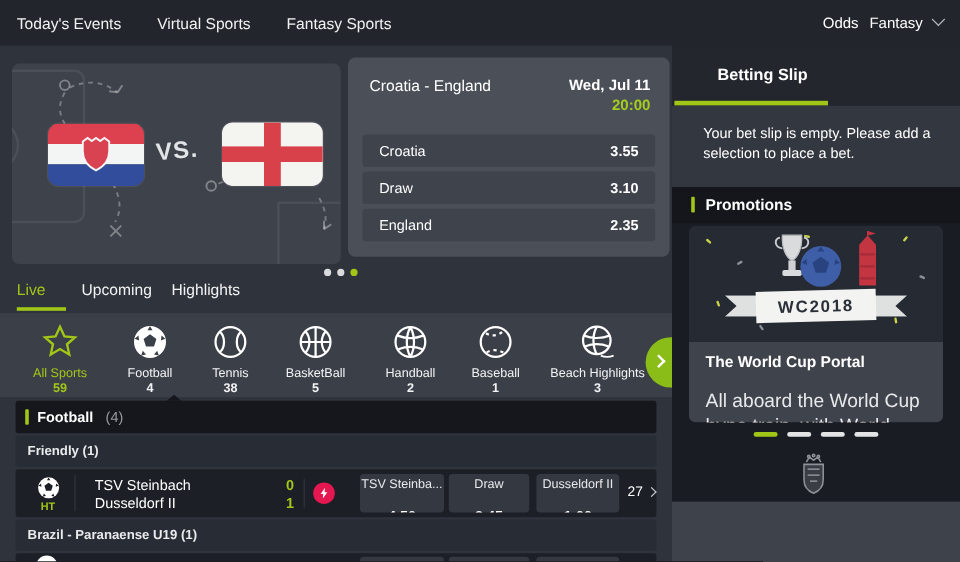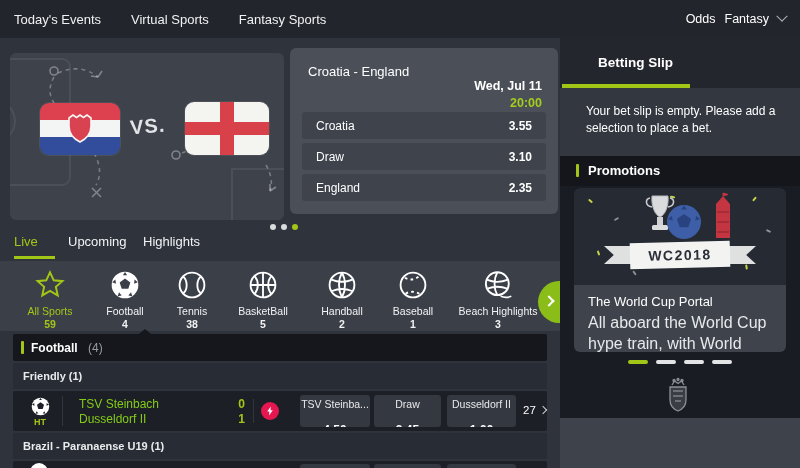--- a/index.html
+++ b/index.html
@@ -30,21 +30,21 @@
   .flag-eng .ch { position:absolute; left:0; top:20px; width:84px; height:13px; background:#d8414a; }
   .vs { position:absolute; left:120px; top:62px; font-size:20px; font-weight:bold; color:rgba(240,243,244,0.92); letter-spacing:1px; transform:rotate(-5deg); }
 
   
   .dots { position:absolute; left:270px; top:186px; display:flex; gap:5px; }
   .dot { width:6px; height:6px; border-radius:50%; background:#d9dbdd; cursor:pointer; }
   .dot.active { background:#a2c617; }
 
   
   .match-card { position:absolute; left:290px; top:10px; width:268px; height:166px; background:#4a4f58; border-radius:6px; }
-  .mc-head { position:absolute; left:18px; right:16px; top:16px; display:flex; justify-content:space-between;flex-direction:column; }
+  .mc-head { position:absolute; left:18px; right:16px; top:16px; display:flex; justify-content:space-between; }
   .mc-title { font-size:13px; color:#fff; }
   .mc-when { text-align:right; }
   .mc-date { display:block; font-size:12.5px; font-weight:bold; color:#fff; }
   .mc-time { display:block; font-size:12.5px; font-weight:bold; color:#a6cc1e; margin-top:3px; }
   .mc-rows { position:absolute; left:12px; right:12px; top:64px; }
   .mc-row { height:27px; margin-bottom:4px; background:#3e434c; border-radius:3px; display:flex; align-items:center; justify-content:space-between; padding:0 14px; cursor:pointer; }
   .mc-row span { font-size:12px; color:#fff; }
   .mc-row .mc-odds { font-weight:bold; }
 
   
@@ -68,21 +68,21 @@
   .gbar { position:absolute; width:3px; background:#a2c617; border-radius:1px; }
   .section-head .gbar { left:8px; top:7px; height:13px; }
   .section-head .stitle { position:absolute; left:18px; top:7px; font-size:12px; font-weight:bold; color:#fff; }
   .section-head .scount2 { position:absolute; left:75px; top:7px; font-size:12px; color:#979ba2; }
   .group-head { position:absolute; left:13px; width:534px; height:26px; background:#282c34; border-radius:2px; cursor:pointer; }
   .group-head span { position:absolute; left:10px; top:7px; font-size:11px; font-weight:bold; color:#e9ebed; }
   .event-row { position:absolute; left:13px; top:353px; width:534px; height:40px; background:#1c1f26; border-radius:2px; cursor:pointer; }
   .event-row .ball { position:absolute; left:17px; top:5px; }
   .event-row .period { position:absolute; left:15px; top:26px; width:24px; text-align:center; font-size:9px; font-weight:bold; color:#a2c617; }
   .vdiv { position:absolute; width:1px; background:#31353d; }
-  .team { position:absolute; left:66px; font-size:12px; color:#84cc16; }
+  .team { position:absolute; left:66px; font-size:12px; color:#ffffff; }
   .score { position:absolute; left:214px; width:18px; text-align:right; font-size:12px; font-weight:bold; color:#a2c617; }
   .live-ico { position:absolute; left:248px; top:11px; width:18px; height:18px; border-radius:50%; background:#e51750; display:flex; align-items:center; justify-content:center; }
   .mkt-btn { position:absolute; top:4px; height:32px; background:#343841; border-radius:3px; text-align:center; cursor:pointer; overflow:hidden; }
   .mkt-btn .mlabel { display:block; font-size:10.5px; color:#e8e9eb; margin-top:3px; white-space:nowrap; }
   .mkt-btn .modds { display:block; font-size:12px; font-weight:bold; color:#ffffff; margin-top:13px; }
   .more-mkts { position:absolute; left:510px; top:13px; display:flex; align-items:center; gap:4px; color:#fff; font-size:11.5px; cursor:pointer; }
   .more-mkts .mchev { width:6px; height:6px; border-right:1.5px solid #cfd2d6; border-top:1.5px solid #cfd2d6; transform:rotate(45deg); }
   .partial-row { position:absolute; left:13px; top:423px; width:534px; height:12px; background:#1c1f26; border-radius:2px 2px 0 0; overflow:hidden; }
   .partial-row .pball { position:absolute; left:17px; top:2px; width:18px; height:18px; border-radius:50%; background:#fff; }
   .partial-row .pbtn { position:absolute; top:3px; height:12px; background:#343841; border-radius:3px 3px 0 0; }
@@ -100,21 +100,21 @@
   .promo-card { position:absolute; left:14px; top:150px; width:212px; height:164px; border-radius:6px; overflow:hidden; cursor:pointer; }
   .promo-img { position:relative; width:212px; height:97px; background:#262a33; }
   .confetti span { position:absolute; width:5px; height:2px; border-radius:1px; }
   .ribbon { position:absolute; left:24px; top:54px; width:164px; height:26px; }
   .ribbon .wing { position:absolute; top:4px; width:28px; height:18px; background:#dfe1e0; }
   .ribbon .wl { left:6px; clip-path:polygon(100% 0,0 0,35% 50%,0 100%,100% 100%); }
   .ribbon .wr { right:6px; clip-path:polygon(0 0,100% 0,65% 50%,100% 100%,0 100%); }
   .ribbon .rc { position:absolute; left:32px; top:0; width:100px; height:26px; background:#f3f4f2; display:flex; align-items:center; justify-content:center;
                font-size:14px; font-weight:bold; letter-spacing:1.5px; color:#2b2f38; transform:rotate(-1.5deg); }
   .promo-body { position:relative; width:212px; height:67px; background:#3f434c; padding:9px 14px; }
-  .promo-body h4 { font-size:13px; font-weight:normal; color:#fff; margin-bottom:4px; }
+  .promo-body h4 { font-size:13px; font-weight:bold; color:#fff; margin-bottom:16px; }
   .promo-body p { font-size:16px; color:#e7e9eb; line-height:1.3; }
   .promo-dots { position:absolute; left:68px; top:322px; display:flex; gap:8px; }
   .pdash { width:20px; height:4px; border-radius:2px; background:#e2e4e6; cursor:pointer; }
   .pdash.active { background:#a2c617; }
   .crest { position:absolute; left:103px; top:339px; }
   .bottom-panel { position:absolute; left:0; top:380px; width:240px; height:50px; background:#3e424a; }
 </style>
 </head>
 <body>
 

